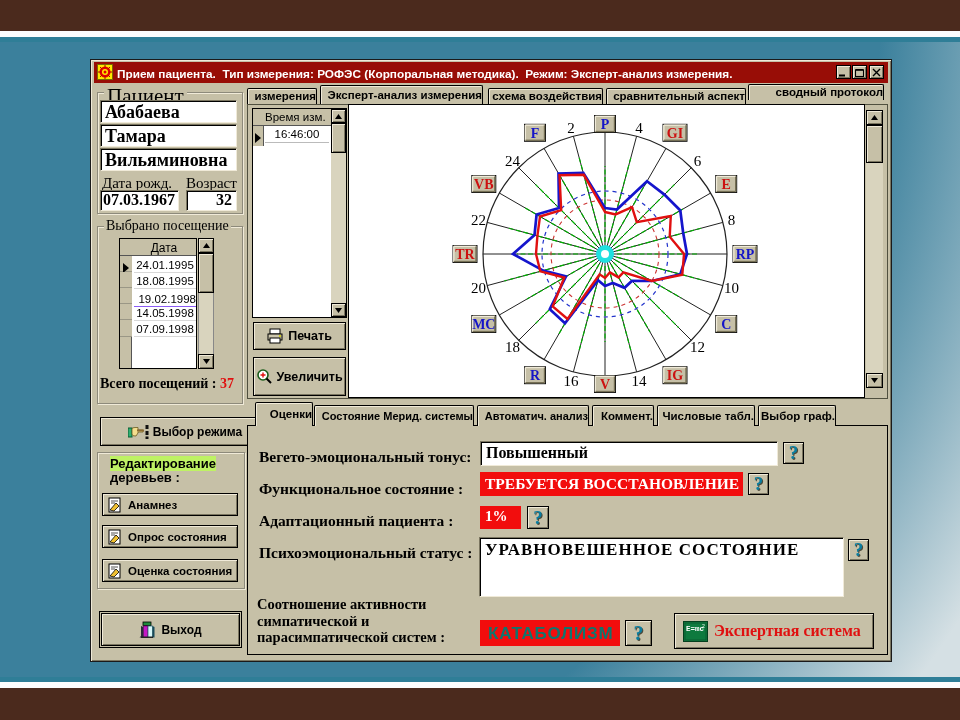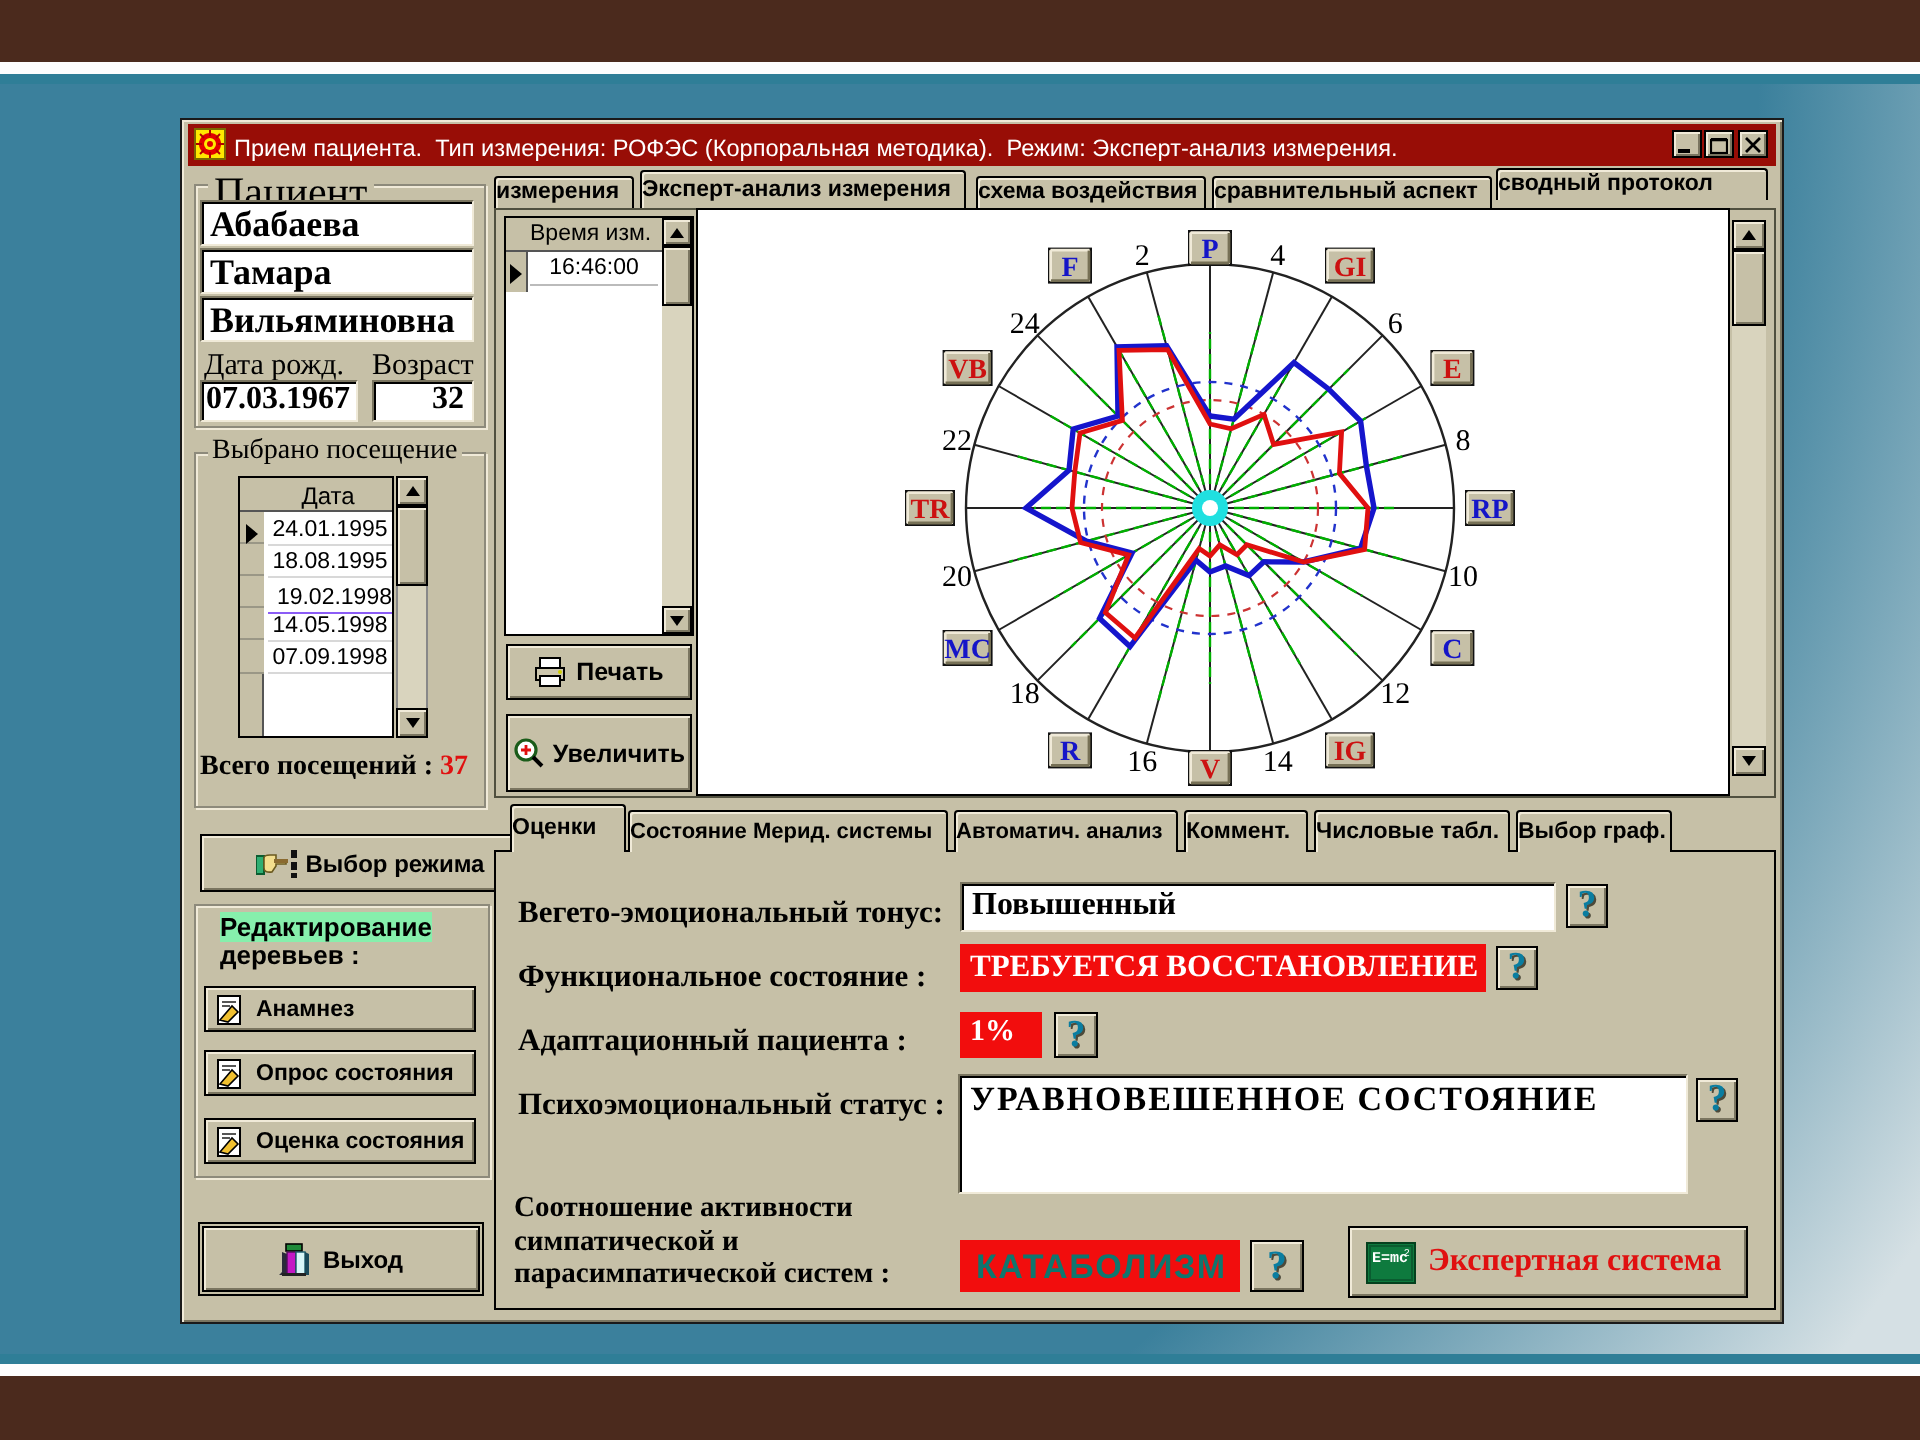--- a/index.html
+++ b/index.html
@@ -1,21 +1,21 @@
 <!DOCTYPE html>
 <html><head><meta charset="utf-8"><style>
 *{margin:0;padding:0;box-sizing:border-box}
 body{width:960px;height:720px;overflow:hidden;position:relative;font-family:"Liberation Sans",sans-serif;background:#fff}
 .abs{position:absolute}
 .btn{background:#c6c0a7;border:1px solid #000;box-shadow:inset 1px 1px 0 #f0ead8,inset -1px -1px 0 #7a7560;display:flex;align-items:center;justify-content:center;white-space:nowrap}
 .sunk{background:#fff;border:1px solid #7a7560;border-right-color:#f0ead8;border-bottom-color:#f0ead8;box-shadow:inset 1px 1px 0 #000}
 .grp{border:1px solid #8d8a7b;box-shadow:1px 1px 0 #f0ead8,inset 1px 1px 0 #f0ead8}
 .serif{font-family:"Liberation Serif",serif}
 .lbl{position:absolute;font-family:"Liberation Serif",serif;font-weight:bold;white-space:nowrap}
-.tab{position:absolute;background:#c6c0a7;border:1px solid #000;border-bottom:none;box-shadow:inset 1px 1px 0 #f0ead8;font-weight:bold;font-size:11.5px;text-align:left;border-radius:2px 2px 0 0;white-space:nowrap;overflow:hidden}
+.tab{position:absolute;background:#c6c0a7;border:1px solid #000;border-bottom:none;box-shadow:inset 1px 1px 0 #f0ead8;font-weight:bold;font-size:11.5px;text-align:right;border-radius:2px 2px 0 0;white-space:nowrap;overflow:hidden}
 </style></head>
 <body>
 
 <div class="abs" style="left:0;top:0;width:960px;height:720px;background:radial-gradient(circle 1190px at 0 0,#3b809c 0%,#3b809c 74%,#d5e0e4 96%)"></div>
 <div class="abs" style="left:0;top:0;width:960px;height:31px;background:#4b2a1d"></div>
 <div class="abs" style="left:0;top:31px;width:960px;height:6px;background:#fdfdfd"></div>
 <div class="abs" style="left:0;top:37px;width:960px;height:5px;background:#2f7e97"></div>
 <div class="abs" style="left:0;top:677px;width:960px;height:5px;background:#2f7e97"></div>
 <div class="abs" style="left:0;top:682px;width:960px;height:6px;background:#fdfdfd"></div>
 <div class="abs" style="left:0;top:688px;width:960px;height:32px;background:#4b2a1d"></div>
@@ -33,21 +33,21 @@
         <line x1="7" y1="11" x2="7" y2="14"></line>
         <line x1="0" y1="7" x2="3" y2="7"></line>
         <line x1="11" y1="7" x2="14" y2="7"></line>
         <line x1="2" y1="2" x2="4" y2="4"></line>
         <line x1="10" y1="10" x2="12" y2="12"></line>
         <line x1="12" y1="2" x2="10" y2="4"></line>
         <line x1="4" y1="10" x2="2" y2="12"></line>
       </g>
     </svg>
 </div>
-<div class="abs" style="left:117px;top:67px;width:724px;height:16px;color:#fff;font-weight:normal;font-size:11.8px;white-space:nowrap">Прием пациента.&nbsp; Тип измерения: РОФЭС (Корпоральная методика).&nbsp; Режим: Эксперт-анализ измерения.</div>
+<div class="abs" style="left:117px;top:67px;width:724px;height:16px;color:#fff;font-weight:bold;font-size:11.8px;white-space:nowrap">Прием пациента.&nbsp; Тип измерения: РОФЭС (Корпоральная методика).&nbsp; Режим: Эксперт-анализ измерения.</div>
 <div class="btn abs" style="left:836px;top:65px;width:15px;height:14px">
     <svg width="9" height="9">
       <rect x="0" y="6.5" width="6" height="2" fill="#000"></rect>
     </svg>
   </div>
 <div class="btn abs" style="left:852px;top:65px;width:15px;height:14px">
     <svg width="9" height="9">
       <rect x="0.5" y="2" width="8" height="6.5" fill="none" stroke="#000" stroke-width="1.1"></rect>
       <rect x="0.5" y="1" width="8" height="1.6" fill="#000"></rect>
     </svg>
@@ -115,21 +115,21 @@
       <path d="M9 5.5 L16 5.5 L16 7.5 L9 7.5 Z" fill="#8a6a30"></path>
       <g fill="#111">
         <rect x="17.5" y="1" width="3" height="4"></rect>
         <rect x="17.5" y="7" width="3" height="4"></rect>
         <rect x="17.5" y="12.5" width="3" height="2.5"></rect>
       </g>
     </svg>
 Выбор режима</div>
 
 <div class="abs grp" style="left:97px;top:452px;width:148px;height:137px"></div>
-<div class="abs" style="left:110px;top:456px;font-size:13px;font-weight:bold;background:#86efac;white-space:nowrap">Редактирование</div>
+<div class="abs" style="left:110px;top:456px;font-size:13px;font-weight:bold;background:#bef264;white-space:nowrap">Редактирование</div>
 <div class="abs" style="left:110px;top:470px;font-size:13px;font-weight:bold;white-space:nowrap">деревьев :</div>
 <div class="btn abs" style="left:102px;top:493px;width:136px;height:23px;font-weight:bold;font-size:11.5px;justify-content:flex-start;padding-left:4px">
 <svg width="16" height="16" style="margin-right:5px">
       <rect x="2" y="1" width="11" height="14" fill="#fff" stroke="#000"></rect>
       <path d="M3 13 L9 6 L12 9 L7 14 Z" fill="#f0c030" stroke="#000" stroke-width="0.8"></path>
       <line x1="4" y1="4" x2="11" y2="4" stroke="#555"></line>
       <line x1="4" y1="6" x2="8" y2="6" stroke="#555"></line>
     </svg>
 Анамнез</div>
 <div class="btn abs" style="left:102px;top:525px;width:136px;height:23px;font-weight:bold;font-size:11.5px;justify-content:flex-start;padding-left:4px">

